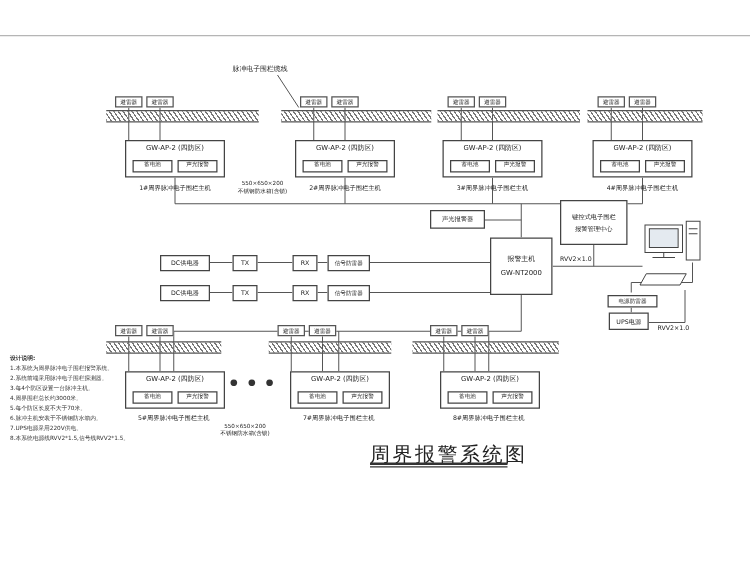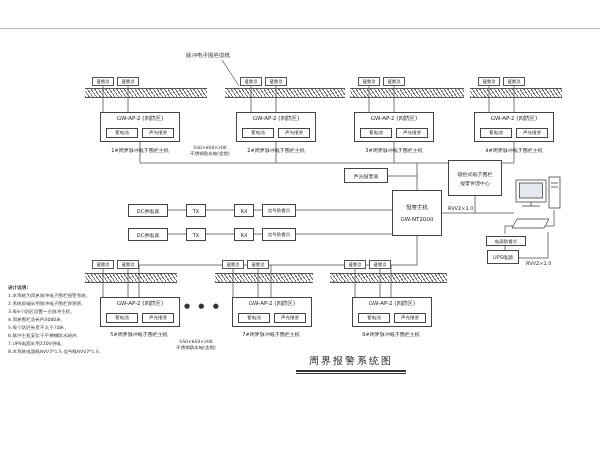--- a/index.html
+++ b/index.html
@@ -23,21 +23,21 @@
   .mbox{border:1px solid #444;background:#fff;font-size:5px;display:flex;align-items:center;
         justify-content:center;white-space:nowrap;overflow:hidden;}
   .host{width:50px;height:46px;border:1px solid #444;background:#fff;display:flex;flex-direction:column;
         align-items:center;justify-content:center;gap:5px;font-size:5.5px;text-align:center;}
   .center-box{width:54px;height:36px;border:1px solid #444;background:#fff;display:flex;flex-direction:column;
         align-items:center;justify-content:center;gap:3px;font-size:5px;text-align:center;}
   .lab{font-size:5px;white-space:nowrap;}
   .dots{font-size:7px;letter-spacing:3px;color:#333;white-space:nowrap;}
   .notes{font-size:4.6px;line-height:8px;color:#333;white-space:nowrap;}
   .note-h{font-weight:bold;}
-  .title{width:110px;text-align:center;font-size:10px;letter-spacing:2px;color:#222;white-space:nowrap;}
+  .title{width:110px;text-align:center;font-size:16px;letter-spacing:2px;color:#222;white-space:nowrap;}
   .uline{background:#333;}
 </style>
 </head>
 <body>
 
 <div class="canvas">
 
   <svg class="wires" width="600" height="450" viewBox="0 0 600 450">
     <g stroke="#555" stroke-width="0.8" fill="none">
 

